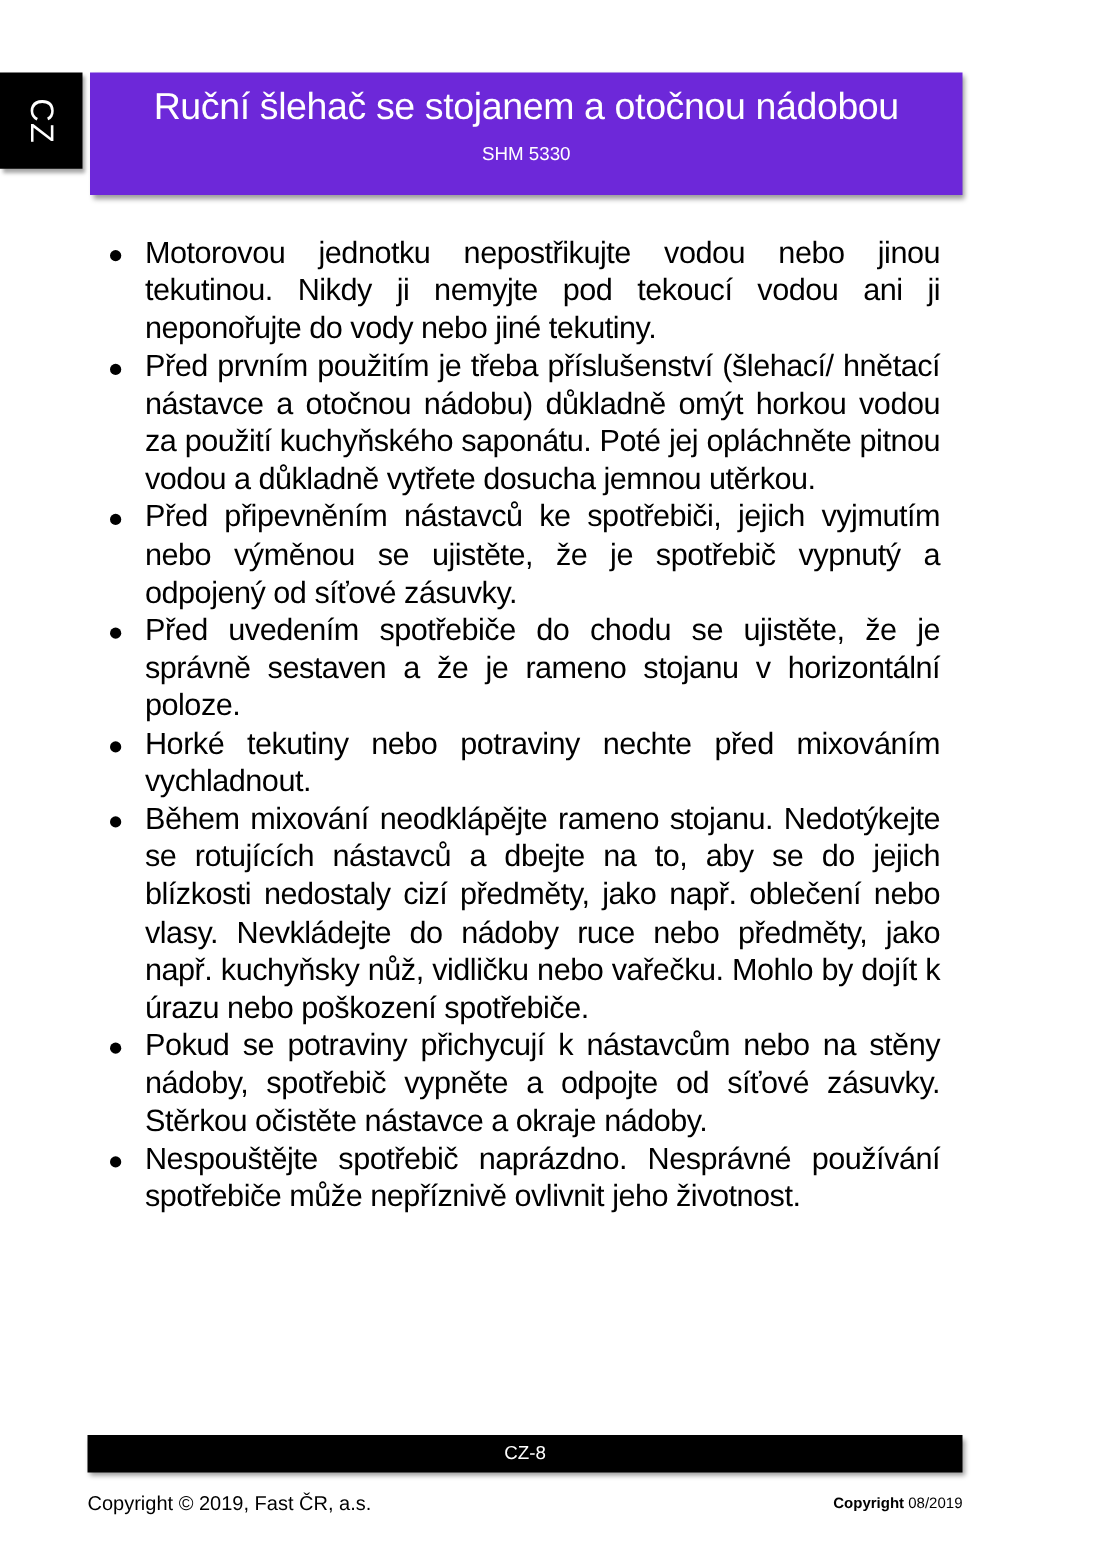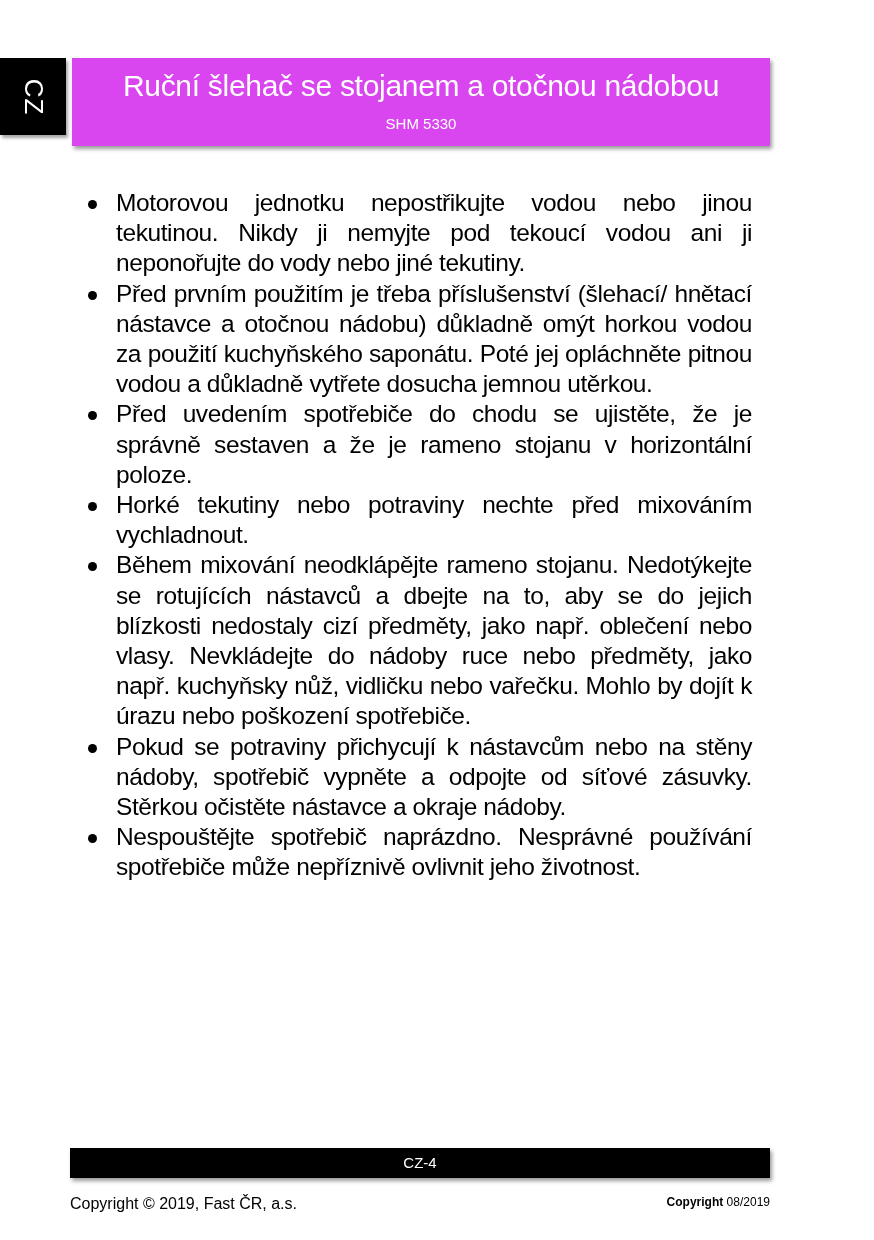--- a/index.html
+++ b/index.html
@@ -2,21 +2,21 @@
 <html><head>
 <meta charset="utf-8">
 <style>
   html, body { margin: 0; padding: 0; background: #ffffff; }
   body { width: 874px; height: 1240px; position: relative; overflow: hidden;
          font-family: "Liberation Sans", "DejaVu Sans", sans-serif; color: #000; }
   .lang-tab { position: absolute; left: 0; top: 58px; width: 66px; height: 77px; background: #000;
               box-shadow: 2px 3px 3px rgba(0,0,0,0.35); }
   .lang-tab span { position: absolute; left: 50%; top: 50%; transform: translate(-50%,-50%) rotate(90deg);
                    color: #fff; font-size: 26px; letter-spacing: 1px; }
-  .title-bar { position: absolute; left: 72px; top: 58px; width: 698px; height: 88px; background: #d946ef;
+  .title-bar { position: absolute; left: 72px; top: 58px; width: 698px; height: 98px; background: #6d28d9;
                box-shadow: 2px 3px 4px rgba(0,0,0,0.4); color: #fff; text-align: center; }
   .title-bar .title { font-size: 30px; margin-top: 10px; line-height: 36px; letter-spacing: -0.3px; }
   .title-bar .model { font-size: 15px; line-height: 20px; margin-top: 10px; }
   .content { position: absolute; left: 70px; top: 172px; width: 698px; }
   ul.bullets { list-style: none; margin: 16px; padding: 0; }
   ul.bullets li { position: relative; padding-left: 30px; font-size: 24.5px; line-height: 30.2px;
                   text-align: justify; letter-spacing: -0.4px; }
   ul.bullets li .dot { position: absolute; left: 2px; top: 12px; width: 9px; height: 9px; border-radius: 50%; background: #000; }
   .footer-bar { position: absolute; left: 70px; top: 1148px; width: 700px; height: 30px; background: #000;
                 box-shadow: 2px 3px 4px rgba(0,0,0,0.4); color: #fff; text-align: center; font-size: 15px; line-height: 30px; }
@@ -33,29 +33,30 @@
 
 <div class="title-bar">
   <div class="title">Ruční šlehač se stojanem a otočnou nádobou</div>
   <div class="model">SHM 5330</div>
 </div>
 
 <div class="content">
   <ul class="bullets">
     <li><span class="dot"></span><span>Motorovou jednotku nepostřikujte vodou nebo jinou tekutinou. Nikdy ji nemyjte pod tekoucí vodou ani ji neponořujte do vody nebo jiné tekutiny.</span></li>
     <li><span class="dot"></span><span>Před prvním použitím je třeba příslušenství (šlehací/ hnětací nástavce a otočnou nádobu) důkladně omýt horkou vodou za použití kuchyňského saponátu. Poté jej opláchněte pitnou vodou a důkladně vytřete dosucha jemnou utěrkou.</span></li>
+    <li><span class="dot"></span><span>Před připevněním nástavců ke spotřebiči, jejich vyjmutím nebo výměnou se ujistěte, že je spotřebič vypnutý a odpojený od síťové zásuvky.</span></li>
     <li><span class="dot"></span><span>Před uvedením spotřebiče do chodu se ujistěte, že je správně sestaven a že je rameno stojanu v horizontální poloze.</span></li>
     <li><span class="dot"></span><span>Horké tekutiny nebo potraviny nechte před mixováním vychladnout.</span></li>
     <li><span class="dot"></span><span>Během mixování neodklápějte rameno stojanu. Nedotýkejte se rotujících nástavců a dbejte na to, aby se do jejich blízkosti nedostaly cizí předměty, jako např. oblečení nebo vlasy. Nevkládejte do nádoby ruce nebo předměty, jako např. kuchyňsky nůž, vidličku nebo vařečku. Mohlo by dojít k úrazu nebo poškození spotřebiče.</span></li>
     <li><span class="dot"></span><span>Pokud se potraviny přichycují k nástavcům nebo na stěny nádoby, spotřebič vypněte a odpojte od síťové zásuvky. Stěrkou očistěte nástavce a okraje nádoby.</span></li>
     <li><span class="dot"></span><span>Nespouštějte spotřebič naprázdno. Nesprávné používání spotřebiče může nepříznivě ovlivnit jeho životnost.</span></li>
   </ul>
 </div>
 
 <div class="footer-bar">
-  <span>CZ-4</span>
+  <span>CZ-8</span>
 </div>
 
 <div class="copyright">Copyright © 2019, Fast ČR, a.s.</div>
 <div class="revision">
   <b>Copyright</b>
   <span>08/2019</span>
 </div>
 
 </body></html>

